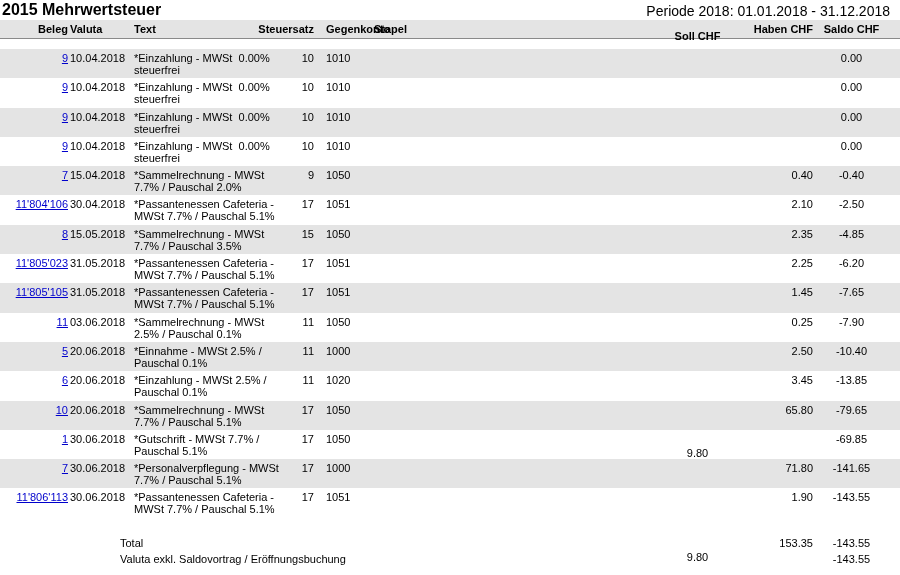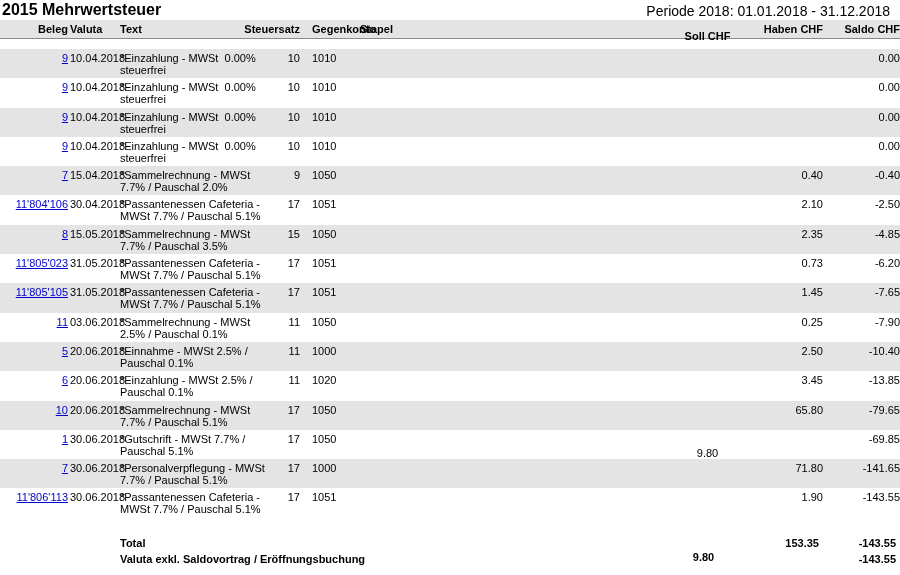--- a/index.html
+++ b/index.html
@@ -16,51 +16,51 @@
   }
   .top-bar { position: relative; height: 20px; }
   .report-title {
     position: absolute; left: 2px; top: 1px;
     font-size: 16px; font-weight: bold; letter-spacing: 0px;
   }
   .report-period {
     position: absolute; right: 10px; top: 3px;
     font-size: 14px; font-weight: normal;
   }
-  .cols { display: flex; align-items: flex-start; }
+  .cols { display: flex; padding-right: 10px; align-items: flex-start; }
   .c-beleg     { width: 68px;  text-align: right; flex: none; }
   .c-valuta    { width: 48px;  margin-left: 2px; flex: none; }
-  .c-text      { width: 124px; margin-left: 2px; flex: none; white-space: pre; }
+  .c-text      { width: 124px; margin-left: 16px; flex: none; white-space: pre; }
   .c-steuersatz{ width: 56px;  text-align: right; flex: none; }
   .c-gegenkonto{ width: 46px;  margin-left: 12px; flex: none; }
   .c-stapel    { width: 42px;  margin-left: 2px; flex: none; }
   .c-spacer    { flex: 1; }
   .c-soll      { width: 75px; text-align: center; flex: none; margin-top: 14px; }
   .c-haben     { width: 78px; text-align: right; flex: none; }
-  .c-saldo     { width: 77px; text-align: right; flex: none; }
+  .c-saldo     { width: 77px; text-align: center; flex: none; }
   .header-band {
     height: 19px;
     background: #e4e4e4;
     border-bottom: 1px solid #8a8a8a;
     font-weight: bold;
     align-items: center;
   }
   .rows { margin-top: 10px; }
   .data-row {
     height: 29.3px;
     padding-top: 3px;
     line-height: 12px;
   }
   .data-row.stripe { background: #e4e4e4; }
   .beleg-link { color: #0000cc; text-decoration: underline; cursor: pointer; }
   .totals { margin-top: 18px; }
   .total-row {
     display: flex;
-    padding-right: 4px;
-    font-weight: bold;
+    padding-right: 10px;
+    font-weight: normal;
     height: 16px;
     line-height: 14px;
     align-items: flex-start;
   }
   .t-label { margin-left: 120px; white-space: nowrap; flex: none; }
 </style>
 </head>
 <body>
 
 <div class="page">
@@ -185,21 +185,21 @@
     <div class="cols data-row plain">
       <div class="c-beleg"><span class="beleg-link">11'805'023</span></div>
       <div class="c-valuta">31.05.2018</div>
       <div class="c-text">*Passantenessen Cafeteria -
 MWSt 7.7% / Pauschal 5.1%</div>
       <div class="c-steuersatz">17</div>
       <div class="c-gegenkonto">1051</div>
       <div class="c-stapel"></div>
       <div class="c-spacer"></div>
       <div class="c-soll"></div>
-      <div class="c-haben">0.73</div>
+      <div class="c-haben">2.25</div>
       <div class="c-saldo">-6.20</div>
     </div>
 
     <div class="cols data-row stripe">
       <div class="c-beleg"><span class="beleg-link">11'805'105</span></div>
       <div class="c-valuta">31.05.2018</div>
       <div class="c-text">*Passantenessen Cafeteria -
 MWSt 7.7% / Pauschal 5.1%</div>
       <div class="c-steuersatz">17</div>
       <div class="c-gegenkonto">1051</div>

